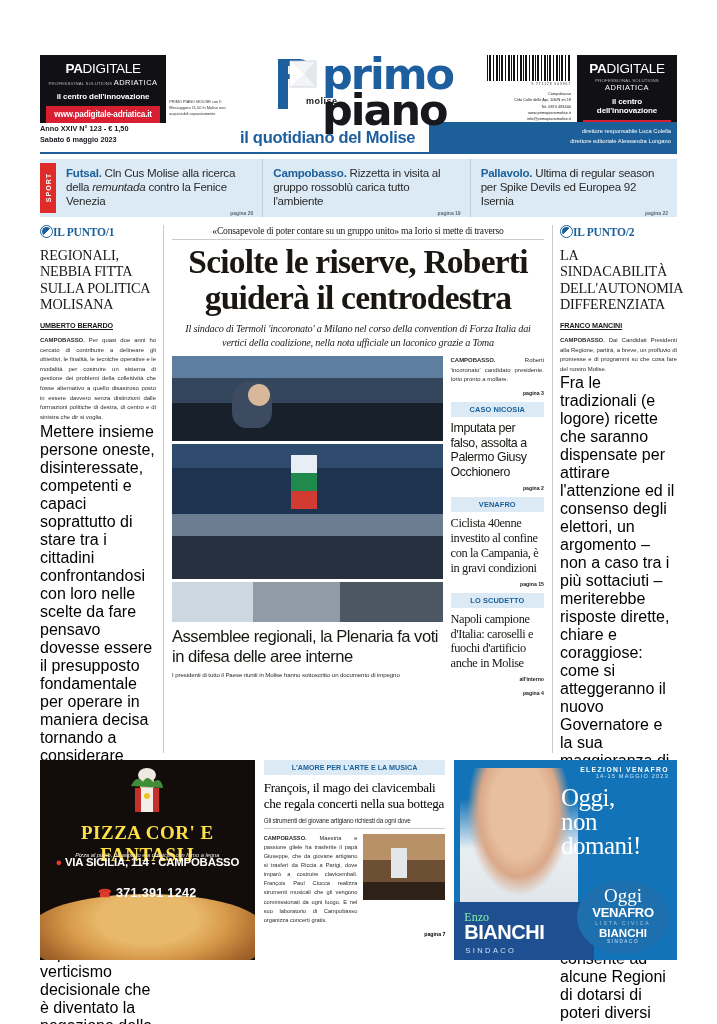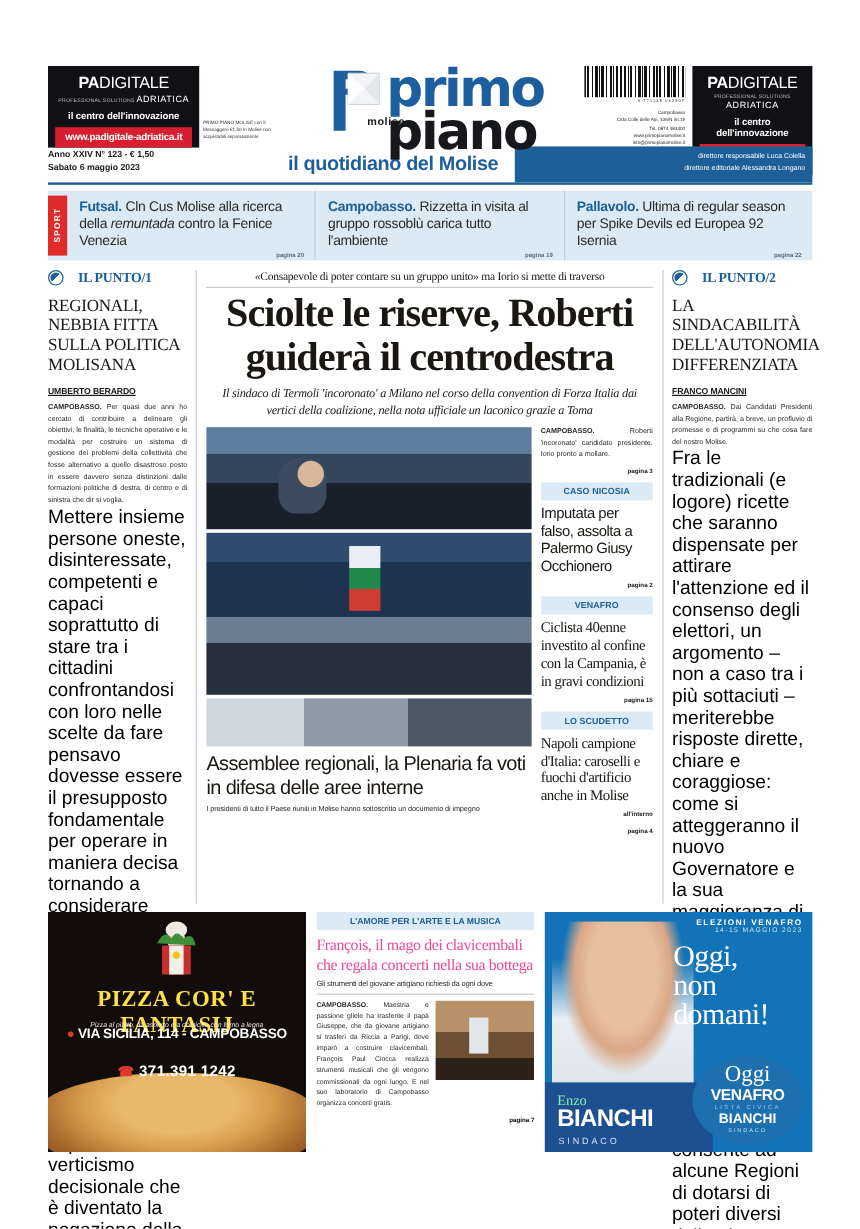--- a/index.html
+++ b/index.html
@@ -66,21 +66,21 @@
   .sp-item p b { color: #1d6099; font-weight: 700; }
   .sp-item p i { font-style: italic; }
   .sp-pag { position: absolute; right: 9px; bottom: 1px; font-size: 5px; font-weight: 700; color: #5d6b78; }
 
   
   .maingrid { display: flex; margin-top: 8px; height: 528px; }
   .col-l { width: 124px; padding-right: 7px; }
   .col-c { width: 390px; padding: 0 8px; border-left: 1px solid #c8ccd2; border-right: 1px solid #c8ccd2; }
   .col-r { width: 124px; padding-left: 7px; }
 
-  .punto { display: flex; align-items: center; gap: 12px; margin-bottom: 9px; }
+  .punto { display: flex; align-items: center; gap: 0; margin-bottom: 9px; }
   .punto-icon { width: 13px; height: 13px; border-radius: 50%; border: 1.6px solid #1d6099; position: relative; background: #fff; flex: none; }
   .punto-icon::after { content:""; position: absolute; left: 1px; top: 1px; width: 9px; height: 9px; border-radius: 50%;
     background: linear-gradient(135deg,#1d6099 0 50%, #ffffff 50% 100%); }
   .punto-label { font-family: "Liberation Serif", serif; font-size: 11.5px; font-weight: 700; color: #1d6099; letter-spacing: -0.2px; }
 
   .punto-title { font-family: "Liberation Serif", serif; font-size: 14.2px; line-height: 1.16; text-align: left;
      color: #16181c; margin-bottom: 8px; letter-spacing: -0.2px; }
   .byline { font-size: 7.2px; font-weight: 700; color: #16181c; text-decoration: underline; letter-spacing: -0.1px; margin-bottom: 6px; }
   .bodytext { font-size: 5.95px; line-height: 1.62; color: #2b2b2b; text-align: justify; }
   .bodytext b { font-weight: 700; }
@@ -112,21 +112,21 @@
   .cap-title { font-size: 16.6px; font-weight: 400; color: #1a1713; line-height: 1.17; letter-spacing: -0.5px; margin-top: 5px; }
   .cap-sub { font-size: 6.1px; color: #2b2b2b; margin-top: 5px; letter-spacing: -0.1px;}
 
   
   .bottom { display: flex; margin-top: 7px; height: 200px; }
   .ad-pizza { width: 215px; background: #120d0b; position: relative; overflow: hidden; }
   .mid-ad { width: 200px; padding: 0 9px; }
   .ad-elect { width: 223px; position: relative; overflow: hidden; background: #1273b8; }
 
   .mid-kicker { background: #dbeaf5; color: #1d6099; font-size: 7.2px; font-weight: 700; text-align: center; padding: 3px 0; }
-  .mid-title { font-family: "Liberation Serif", serif; font-size: 13.2px; line-height: 1.2; color: #ec4899; margin-top: 5px; letter-spacing: -0.3px;}
+  .mid-title { font-family: "Liberation Serif", serif; font-size: 13.2px; line-height: 1.2; color: #000000; margin-top: 5px; letter-spacing: -0.3px;}
   .mid-sub { font-size: 6.4px; color: #2b2b2b; margin-top: 5px; padding-bottom: 4px; border-bottom: 1px solid #c8ccd2; letter-spacing: -0.2px;}
   .mid-flex { display: flex; margin-top: 5px; gap: 6px; }
   .mid-text { flex: 1; font-size: 5.7px; line-height: 1.6; text-align: justify; color: #2b2b2b; }
   .mid-text b { font-weight: 700; }
   .mid-photo { width: 82px; height: 66px; }
   .mid-pag { font-size: 5.2px; font-weight: 700; text-align: right; margin-top: 6px; }
 
   
   .pz-title { position: absolute; top: 62px; left: 0; right: 0; text-align: center;
      font-family: "Liberation Serif", serif; font-weight: 700; font-size: 19px; color: #fde047; letter-spacing: 0.5px; }

